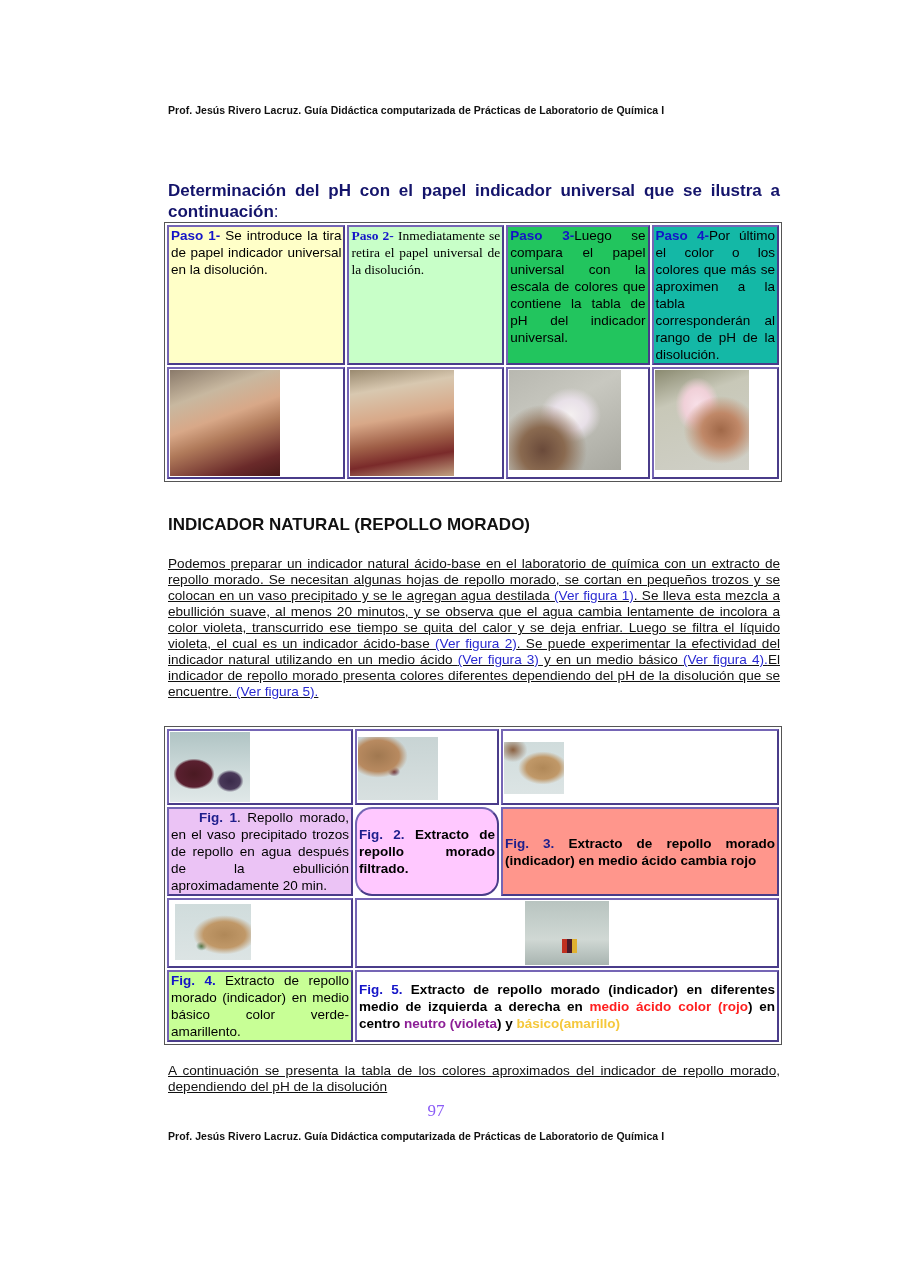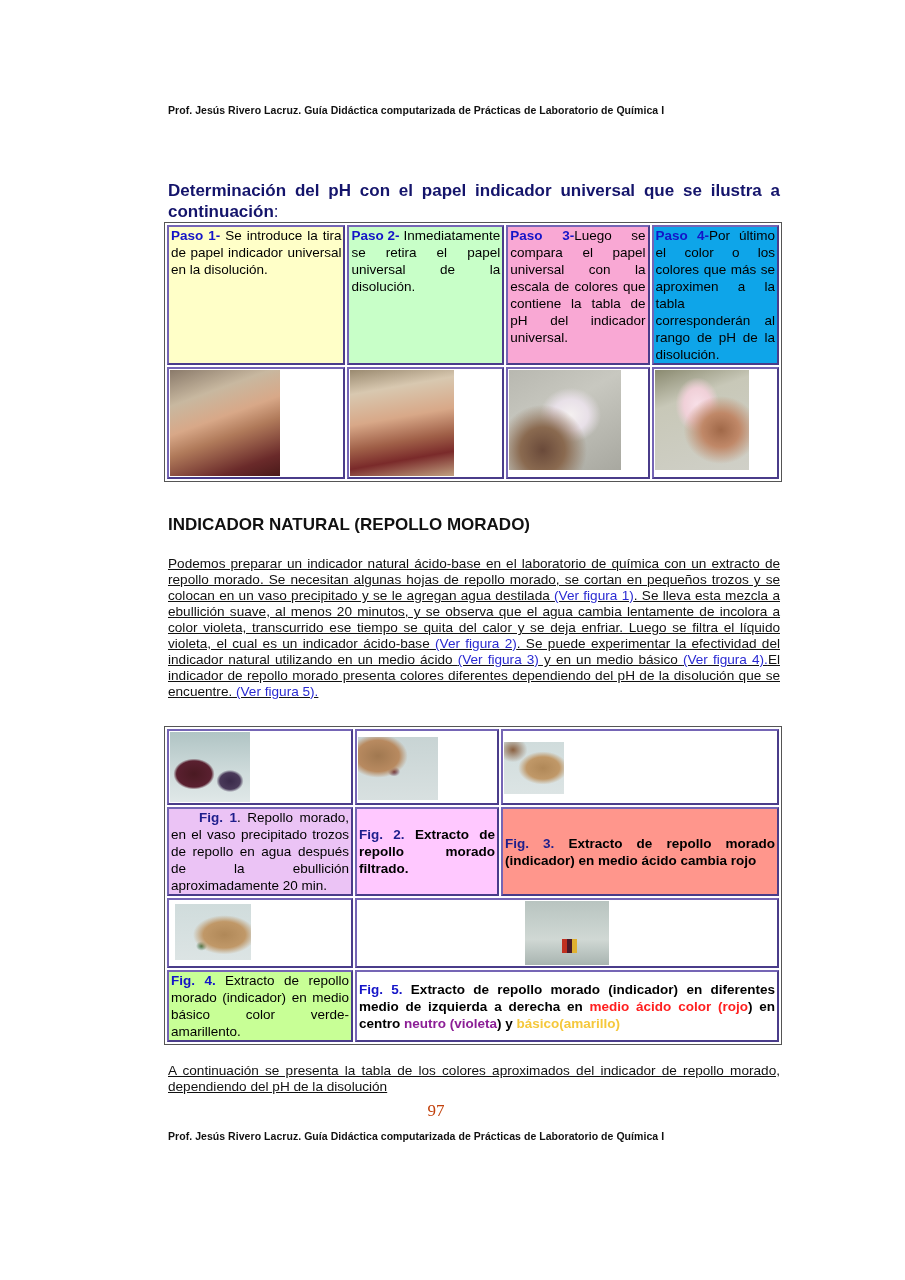--- a/index.html
+++ b/index.html
@@ -7,42 +7,42 @@
   .hdr { position:absolute; left:168px; font-size:10.5px; font-weight:bold; color:#111; letter-spacing:0.05px; white-space:nowrap; }
   #hdr-top { top:104px; }
   #hdr-bot { top:1130px; }
   .title { position:absolute; left:168px; top:180px; width:612px; font-size:17px; font-weight:bold; color:#14146b; line-height:21px; text-align:justify; }
   .title .colon { font-weight:normal; color:#14146b; }
   table.grid { border-collapse:separate; border-spacing:2px; border:1px solid #555; position:absolute; background:#fff; }
   table.grid td { border:2px solid #6a5aa8; border-color:#7565b5 #4a3c8a #4a3c8a #7565b5; vertical-align:top; padding:0 2px; font-size:13.5px; line-height:17px; text-align:justify; }
   #steps { left:164px; top:222px; width:618px; }
   #steps td.step { height:136px; }
   .c-yellow { background:#ffffc8;margin-left:23px; }
-  .c-green { background:#c8ffc8; }
-  .c-cyan { background:#f9a8d4; }
-  .c-pink { background:#0ea5e9; }
+  .c-green { background:#c8ffc8;font-family:Liberation Serif, serif; }
+  .c-cyan { background:#22c55e; }
+  .c-pink { background:#14b8a6; }
   .c-violet { background:#ebc3f5; }
-  .c-lpink { background:#ffc8ff; }
+  .c-lpink { background:#ffc8ff;border-radius:17px; }
   .c-salmon { background:#ff968c; }
   .c-lgreen { background:#c8ff96;margin-top:14px; }
   .lbl { color:#1414c8; font-weight:bold; }
   .lbl-dark { color:#1e1e8c; font-weight:bold;margin-left:28px; }
   .photo { display:block; position:relative; overflow:hidden; }
   .section-title { position:absolute; left:168px; top:515px; width:612px; font-size:17px; font-weight:bold; color:#111; }
   .para { position:absolute; left:168px; width:612px; font-size:13.6px; line-height:16px; text-align:justify; color:#111;text-decoration:underline; }
   #p1 { top:556px; }
   #p2 { top:1063px; }
   .ref { color:#2a2ad2; }
   #figs { left:164px; top:726px; width:618px; }
   #figs td { font-size:13.5px; line-height:17px; }
   .bold { font-weight:bold; }
   .red { color:#ff1e1e; }
   .purple { color:#8c1e96; }
   .yellow { color:#f5c83c; }
-  .pagenum { position:absolute; top:1101px; left:0; width:822px; text-align:center; font-family:"Liberation Serif", serif; font-size:17px; color:#c2410c; padding-left:50px; box-sizing:border-box; }
+  .pagenum { position:absolute; top:1101px; left:0; width:822px; text-align:center; font-family:"Liberation Serif", serif; font-size:17px; color:#8b5cf6; padding-left:50px; box-sizing:border-box; }
   
   .ph-lab { background:linear-gradient(160deg,#8a7a6a 0%,#c8b8a0 25%,#d8a888 45%,#b07a5a 60%,#6a2a2a 85%,#4a1a1a 100%); }
   .ph-lab2 { background:linear-gradient(170deg,#9a8a70 0%,#d8c8b0 20%,#d8a888 45%,#a06048 65%,#7a2a2a 80%,#c0a080 100%); }
   .ph-gray { background:radial-gradient(ellipse at 30% 80%,#6a4a3a 0%,#8a6a50 20%,transparent 40%),radial-gradient(ellipse at 55% 45%,#f4f0f0 0%,#e8e0e8 20%,transparent 35%),linear-gradient(150deg,#b8b8b0,#c8c8c0 40%,#a8a8a0); }
   .ph-gray2 { background:radial-gradient(ellipse at 70% 60%,#a06848 0%,#c08868 20%,transparent 40%),radial-gradient(ellipse at 45% 35%,#f8e0e8 0%,#f0d0d8 18%,transparent 30%),linear-gradient(160deg,#8a8a70,#c8c8b8 30%,#d0d0c8); }
 </style>
 </head>
 <body>
 
 <div class="hdr" id="hdr-top">Prof.  Jesús  Rivero  Lacruz. Guía Didáctica computarizada de Prácticas de Laboratorio de Química I</div>

